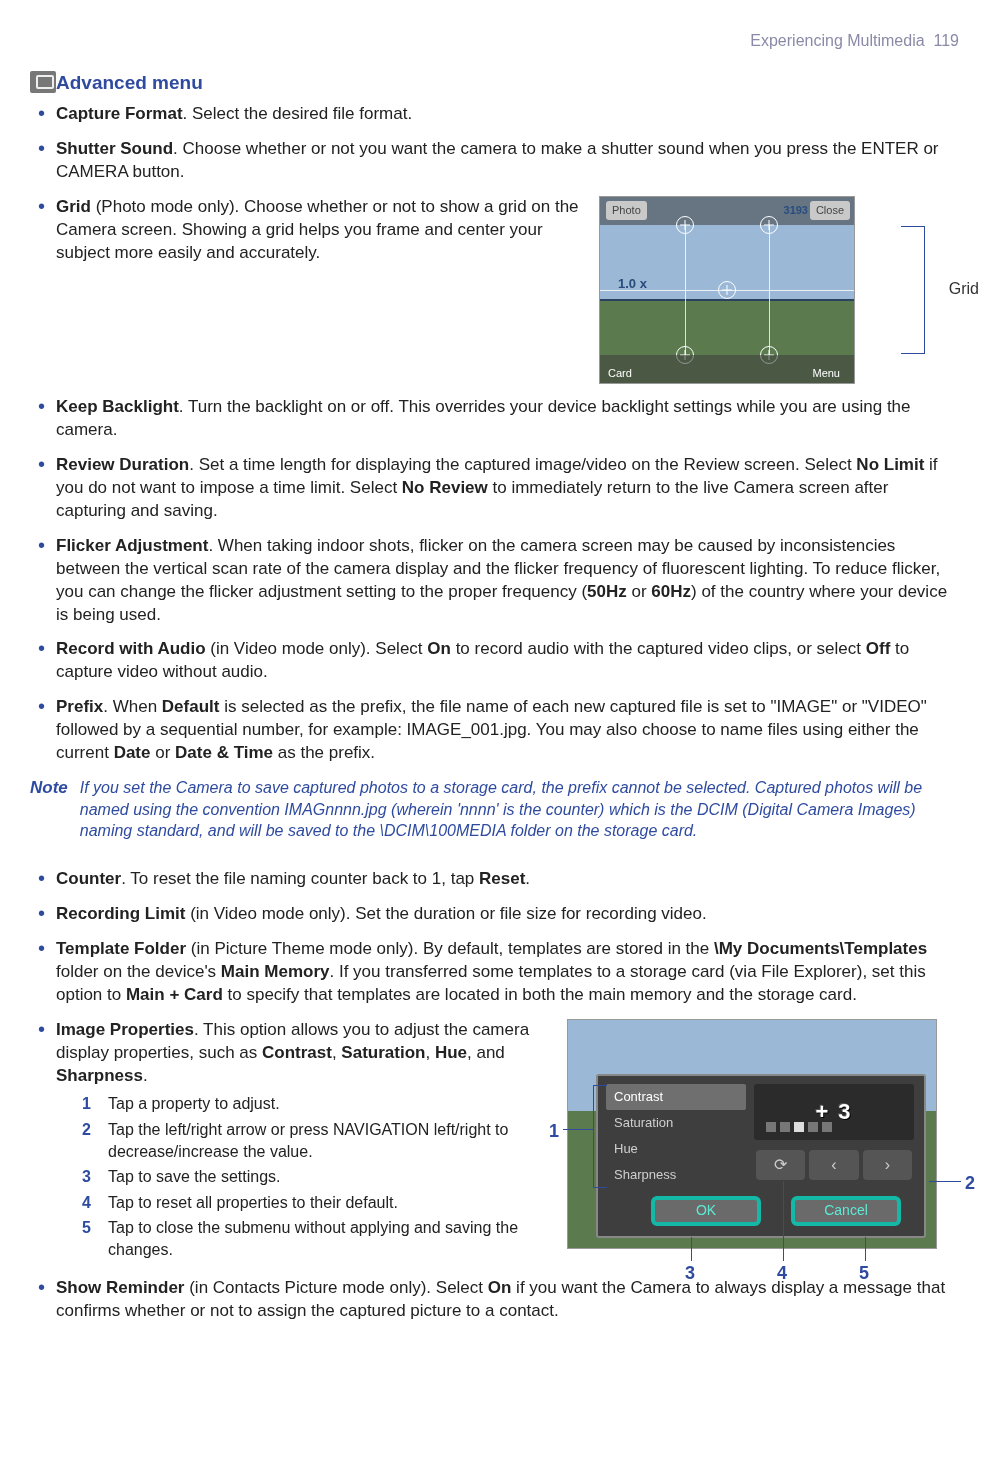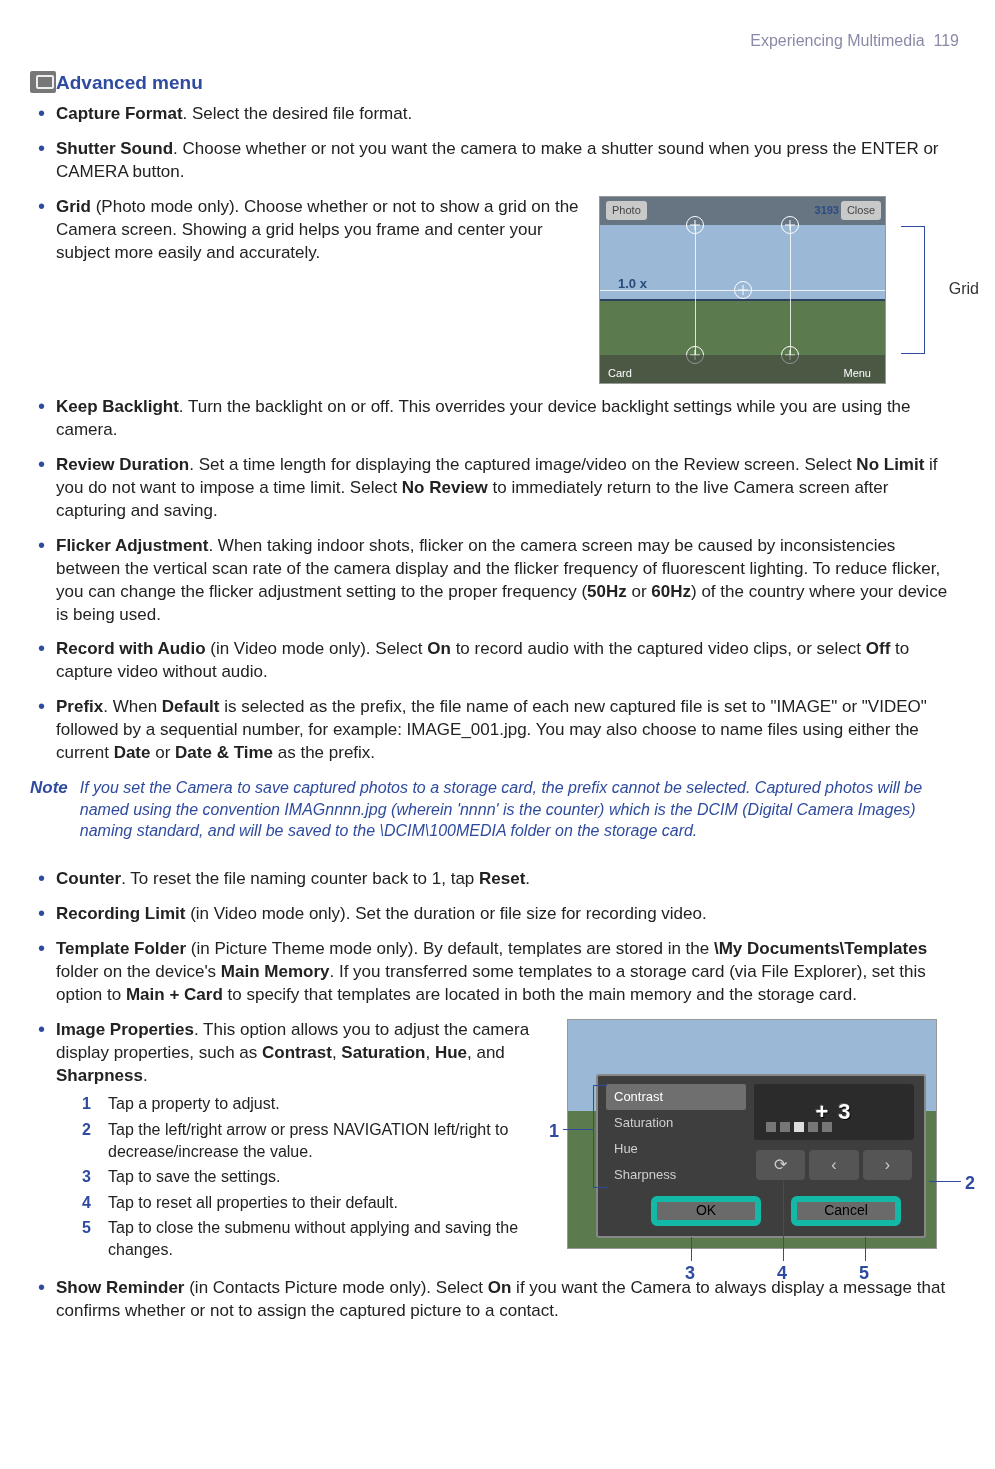--- a/index.html
+++ b/index.html
@@ -9,21 +9,21 @@
   .sect-icon { width: 26px; height: 22px; background: #777; border-radius: 2px; position: relative; flex:0 0 auto; }
   .sect-icon::after { content:""; position:absolute; left:6px; top:4px; width:14px; height:10px; border:2px solid #eee; border-radius:2px; }
   .section-title { color: #2e4ba0; font-weight: 700; font-size: 19px; }
   ul.blist { list-style: none; padding: 0; margin: 0; }
   ul.blist > li { position: relative; padding-left: 26px; margin: 8px 0 12px 0; }
   ul.blist > li::before { content:"•"; position:absolute; left:8px; top:0; color:#2e4ba0; font-size:20px; line-height:1; }
   .b { font-weight: 700; }
   .two-col { display: flex; gap: 12px; align-items: flex-start; }
   .two-col .txt { flex: 1; }
   .grid-fig { flex: 0 0 360px; position: relative; padding-right: 60px; }
-  .cam-shot { width: 287px; height: 188px; border:1px solid #999; background: linear-gradient(#9bb9d6 0 55%, #2a4260 55% 56%, #5b7a4e 56% 100%); position: relative; }
+  .cam-shot { width: 256px; height: 188px; border:1px solid #999; background: linear-gradient(#9bb9d6 0 55%, #2a4260 55% 56%, #5b7a4e 56% 100%); position: relative; }
   .cam-top { position:absolute; top:0; left:0; right:0; height:28px; background: rgba(60,60,60,.55); }
   .cam-top .pill { position:absolute; top:4px; background:#c9c9c9; border-radius:3px; font-size:11px; padding:2px 6px; color:#444; }
   .cam-top .p1 { left:6px; }
   .cam-top .p2 { right:40px; background:none; color:#294d80; font-weight:700; }
   .cam-top .p3 { right:4px; }
   .cam-bot { position:absolute; bottom:0; left:0; right:0; height:28px; background: rgba(60,60,60,.55); }
   .cam-bot .lbl { position:absolute; bottom:2px; font-size:11px; color:#fff; }
   .cam-bot .l1 { left:8px; }
   .cam-bot .l2 { right:14px; }
   .grid-ov { position:absolute; inset:28px 0 28px 0; }
@@ -51,21 +51,21 @@
   .ip-opt { height:26px; line-height:26px; padding:0 8px; color:#cfcfcf; font-size:13px; border-radius:2px; }
   .ip-opt.sel { background:#6f6f6f; color:#fff; }
   .ip-right { position:absolute; right:10px; top:8px; width:160px; height:56px; background:#2b2b2b; border-radius:3px; display:flex; align-items:center; justify-content:center; gap:6px; }
   .ip-val { font-size:22px; font-weight:700; color:#fff; text-shadow:1px 1px 0 #000, -1px -1px 0 #555; letter-spacing:2px; }
   .ip-bar { position:absolute; left:12px; bottom:8px; display:flex; gap:4px;}
   .ip-bar .sq { width:10px; height:10px; background:#777; }
   .ip-bar .sq.on { background:#ddd; }
   .ip-ctrl { position:absolute; right:10px; top:74px; width:160px; height:30px; display:flex; }
   .ip-ctrl div { flex:1; background:#555; margin:0 2px; border-radius:4px; display:flex; align-items:center; justify-content:center; color:#ccc; font-size:16px; }
   .ip-btns { position:absolute; left:40px; right:10px; bottom:10px; display:flex; gap:30px; justify-content:center; }
-  .ip-btn { flex:0 0 110px; height:30px; background:#6a6a6a; border-radius:6px; display:flex; align-items:center; justify-content:center; color:#000000; font-size:14px; border:6px solid #14b8a6; }
+  .ip-btn { flex:0 0 110px; height:30px; background:#6a6a6a; border-radius:6px; display:flex; align-items:center; justify-content:center; color:#5eead4; font-size:14px; border:4px solid #14b8a6; }
   .callout { position:absolute; color:#2e4ba0; font-weight:700; font-size:18px; }
   .cl-line { position:absolute; background:#2e4ba0; }
 </style>
 </head>
 <body>
 
 <div class="header-line">
   <span>Experiencing Multimedia</span>&nbsp;&nbsp;<span>119</span>
 </div>
 

